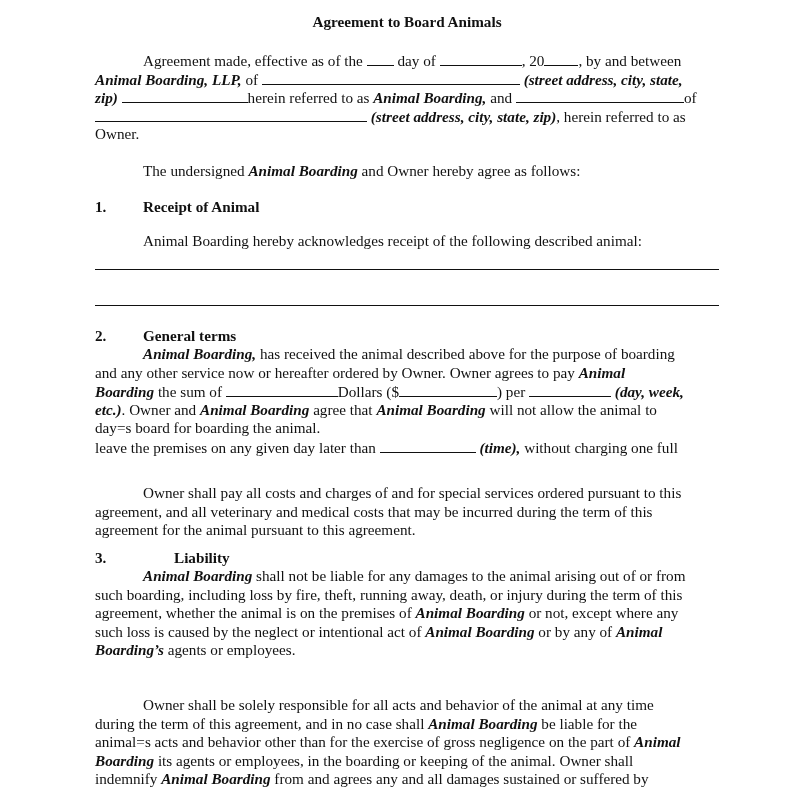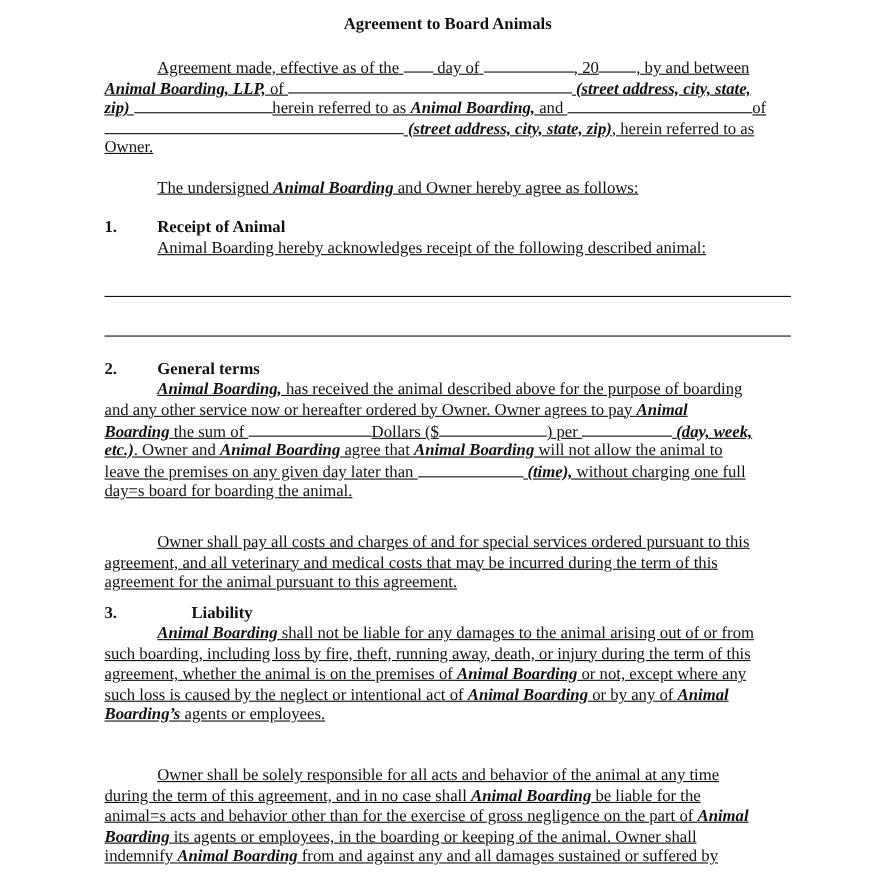--- a/index.html
+++ b/index.html
@@ -7,21 +7,21 @@
     width: 811px; height: 793px; overflow: hidden; position: relative;
     font-family: "Liberation Serif", serif;
     font-size: 15.2px; color: #111111;
   }
   .page { position: absolute; left: 95px; top: 0; width: 624px; }
   .title {
     position: absolute; top: 13px; left: 0; width: 624px;
     text-align: center; font-weight: bold; font-size: 15.2px; line-height: 18px;
   }
   .para { position: absolute; left: 0; width: 624px; line-height: 18.6px; white-space: nowrap; }
-  .line { display: block; height: 18.6px; text-decoration: underline; }
+  .line { display: block; height: 18.6px; }
   .ind { display: inline-block; width: 48px; }
   .bi { font-weight: bold; font-style: italic; }
   .blank { display: inline-block; border-bottom: 1.3px solid #111; height: 14px; vertical-align: baseline; }
   .num { position: absolute; left: 0; font-weight: bold; line-height: 18.6px; }
   .head { position: absolute; left: 48px; font-weight: bold; line-height: 18.6px; }
   .rule { position: absolute; left: 0; width: 624px; height: 0; border-top: 1.3px solid #111; }
 </style>
 </head>
 <body>
 
@@ -36,35 +36,35 @@
     <span class="line"><span class="blank" style="width:272px"></span><span class="bi"> (street address, city, state, zip)</span><span>, herein referred to as</span></span>
     <span class="line">Owner.</span>
   </div>
 
   <div class="para" style="top:162px;">
     <span class="line"><span class="ind"></span><span>The undersigned </span><span class="bi">Animal Boarding</span><span> and Owner hereby agree as follows:</span></span>
   </div>
 
   <div class="num" style="top:198px;">1.</div>
   <div class="head" style="top:198px;">Receipt of Animal</div>
-  <div class="para" style="top:217px;">
+  <div class="para" style="top:232px;">
     <span class="line"><span class="ind"></span><span>Animal Boarding hereby acknowledges receipt of the following described animal:</span></span>
   </div>
   <div class="rule" style="top:269px;"></div>
   <div class="rule" style="top:305px;"></div>
 
   <div class="num" style="top:327px;">2.</div>
   <div class="head" style="top:327px;">General terms</div>
   <div class="para" style="top:345px;">
     <span class="line"><span class="ind"></span><span class="bi">Animal Boarding,</span><span> has received the animal described above for the purpose of boarding</span></span>
     <span class="line"><span>and any other service now or hereafter ordered by Owner. Owner agrees to pay </span><span class="bi">Animal</span></span>
     <span class="line"><span class="bi">Boarding</span><span> the sum of </span><span class="blank" style="width:112px"></span><span>Dollars ($</span><span class="blank" style="width:98px"></span><span>) per </span><span class="blank" style="width:82px"></span><span class="bi"> (day, week,</span></span>
     <span class="line"><span class="bi">etc.)</span><span>. Owner and </span><span class="bi">Animal Boarding</span><span> agree that </span><span class="bi">Animal Boarding</span><span> will not allow the animal to</span></span>
+    <span class="line">day=s board for boarding the animal.</span>
     <span class="line"><span>leave the premises on any given day later than </span><span class="blank" style="width:96px"></span><span class="bi"> (time),</span><span> without charging one full</span></span>
-    <span class="line">day=s board for boarding the animal.</span>
   </div>
   <div class="para" style="top:484px;">
     <span class="line"><span class="ind"></span><span>Owner shall pay all costs and charges of and for special services ordered pursuant to this</span></span>
     <span class="line">agreement, and all veterinary and medical costs that may be incurred during the term of this</span>
     <span class="line">agreement for the animal pursuant to this agreement.</span>
   </div>
 
   <div class="num" style="top:549px;">3.</div>
   <div class="head" style="top:549px;margin-left:31px;">Liability</div>
   <div class="para" style="top:567px;">
@@ -72,16 +72,16 @@
     <span class="line">such boarding, including loss by fire, theft, running away, death, or injury during the term of this</span>
     <span class="line"><span>agreement, whether the animal is on the premises of </span><span class="bi">Animal Boarding</span><span> or not, except where any</span></span>
     <span class="line"><span>such loss is caused by the neglect or intentional act of </span><span class="bi">Animal Boarding</span><span> or by any of </span><span class="bi">Animal</span></span>
     <span class="line"><span class="bi">Boarding’s</span><span> agents or employees.</span></span>
   </div>
   <div class="para" style="top:696px;">
     <span class="line"><span class="ind"></span><span>Owner shall be solely responsible for all acts and behavior of the animal at any time</span></span>
     <span class="line"><span>during the term of this agreement, and in no case shall </span><span class="bi">Animal Boarding</span><span> be liable for the</span></span>
     <span class="line"><span>animal=s acts and behavior other than for the exercise of gross negligence on the part of </span><span class="bi">Animal</span></span>
     <span class="line"><span class="bi">Boarding</span><span> its agents or employees, in the boarding or keeping of the animal. Owner shall</span></span>
-    <span class="line"><span>indemnify </span><span class="bi">Animal Boarding</span><span> from and against any and all damages sustained or suffered by</span></span>
+    <span class="line"><span>indemnify </span><span class="bi">Animal Boarding</span><span> from and agrees any and all damages sustained or suffered by</span></span>
   </div>
 
 </div>
 
 </body></html>

